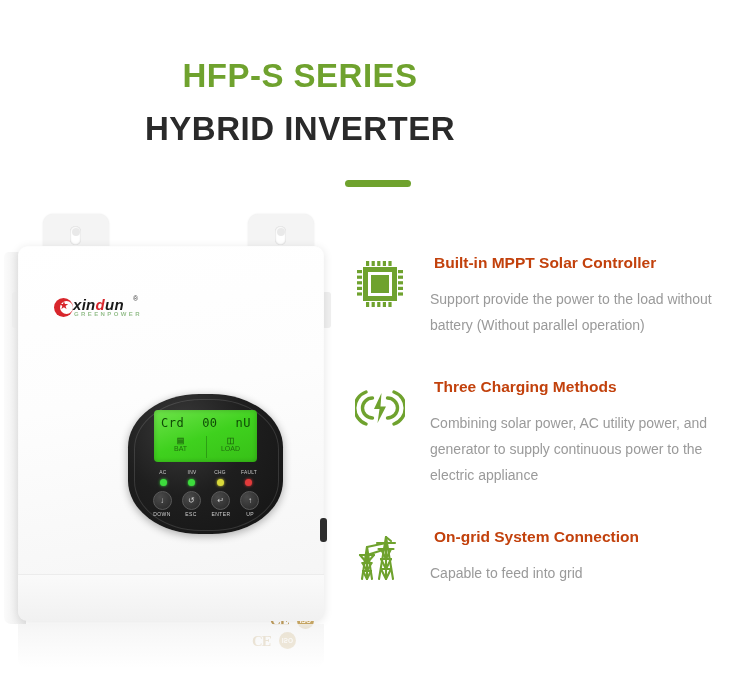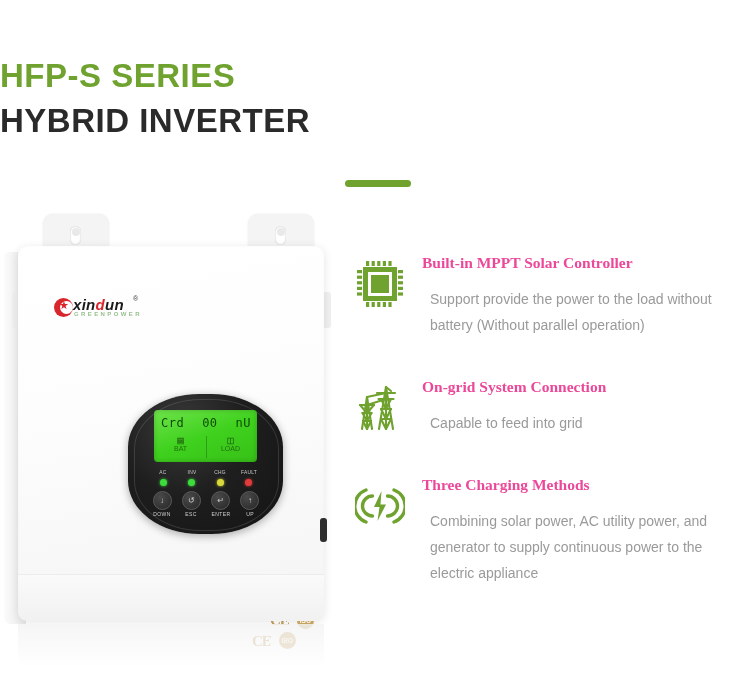--- a/index.html
+++ b/index.html
@@ -14,37 +14,37 @@
     overflow: hidden;
     position: relative;
   }
 
   
   .header {
     position: absolute;
     left: 0;
     top: 54px;
     width: 600px;
-    text-align: left;
+    text-align: center;
   }
   .title-line1 {
     font-size: 33px;
     font-weight: bold;
     color: #6fa22e;
     letter-spacing: 0.5px;
     line-height: 44px;
     margin: 0;
   }
   .title-line2 {
     font-size: 33px;
     font-weight: bold;
     color: #2a2a2a;
     letter-spacing: 0.5px;
     line-height: 46px;
-    margin: 0;
+    margin: 8px;
   }
   .divider {
     position: absolute;
     left: 345px;
     top: 126px;
     width: 66px;
     height: 7px;
     border-radius: 4px;
     background: #6fa22e;
   }
@@ -397,24 +397,23 @@
     height: 56px;
     display: flex;
     align-items: center;
     justify-content: center;
     margin-top: 4px;
   }
   .feat-body { flex: 1; padding-left: 10px; }
   .feat-title {
     font-size: 15.5px;
     font-weight: bold;
-    color: #ec4899;
+    color: #c2410c;
     line-height: 22px;
-    margin: 0 0 2px 4px;
-    font-family: Liberation Serif, serif;
+    margin: 0 0 2px 16px;
   }
   .feat-desc {
     font-size: 14px;
     color: #9a9a9a;
     line-height: 26px;
     margin: 12px;
   }
 </style>
 </head>
 <body>
@@ -561,20 +560,38 @@
       </svg>
     </div>
     <div class="feat-body">
       <div class="feat-title">Built-in MPPT Solar Controller</div>
       <div class="feat-desc">Support provide the power to the load without battery (Without parallel operation)</div>
     </div>
   </div>
 
   <div class="feature">
     <div class="feat-icon">
+      <svg width="50" height="46" viewBox="0 0 50 46">
+        <g fill="none" stroke="#6fa22e" stroke-linecap="round">
+          <path d="M11 7 A17 17 0 0 0 11 39" stroke-width="3.4"></path>
+          <path d="M17.5 13 A10 10 0 0 0 17.5 33" stroke-width="3.4"></path>
+          <path d="M39 7 A17 17 0 0 1 39 39" stroke-width="3.4"></path>
+          <path d="M32.5 13 A10 10 0 0 1 32.5 33" stroke-width="3.4"></path>
+        </g>
+        <path d="M26.5 8 L19 24 h5.5 L22.5 38 L31 21.5 h-5.5 z" fill="#6fa22e"></path>
+      </svg>
+    </div>
+    <div class="feat-body">
+      <div class="feat-title">Three Charging Methods</div>
+      <div class="feat-desc">Combining solar power, AC utility power, and generator to supply continuous power to the electric appliance</div>
+    </div>
+  </div>
+
+  <div class="feature">
+    <div class="feat-icon">
       <svg width="50" height="50" viewBox="0 0 50 50">
         <g stroke="#6fa22e" stroke-width="2.1" fill="none" stroke-linecap="round">
           <path d="M31 4 v42"></path>
           <path d="M24 46 L31 4 L38 46"></path>
           <path d="M22 10 h18"></path>
           <path d="M23.5 16 h15"></path>
           <path d="M26 26 h10"></path>
           <path d="M26 36 h10"></path>
           <path d="M26 26 L31 36 M36 26 L31 36 M26 36 L31 46 M36 36 L31 46"></path>
           <path d="M26 16 L31 26 M36 16 L31 26"></path>
@@ -590,31 +607,13 @@
           <path d="M31 4 L36 8"></path>
         </g>
       </svg>
     </div>
     <div class="feat-body">
       <div class="feat-title">On-grid System Connection</div>
       <div class="feat-desc">Capable to feed into grid</div>
     </div>
   </div>
 
-  <div class="feature">
-    <div class="feat-icon">
-      <svg width="50" height="46" viewBox="0 0 50 46">
-        <g fill="none" stroke="#6fa22e" stroke-linecap="round">
-          <path d="M11 7 A17 17 0 0 0 11 39" stroke-width="3.4"></path>
-          <path d="M17.5 13 A10 10 0 0 0 17.5 33" stroke-width="3.4"></path>
-          <path d="M39 7 A17 17 0 0 1 39 39" stroke-width="3.4"></path>
-          <path d="M32.5 13 A10 10 0 0 1 32.5 33" stroke-width="3.4"></path>
-        </g>
-        <path d="M26.5 8 L19 24 h5.5 L22.5 38 L31 21.5 h-5.5 z" fill="#6fa22e"></path>
-      </svg>
-    </div>
-    <div class="feat-body">
-      <div class="feat-title">Three Charging Methods</div>
-      <div class="feat-desc">Combining solar power, AC utility power, and generator to supply continuous power to the electric appliance</div>
-    </div>
-  </div>
-
 </div>
 
 </body></html>

